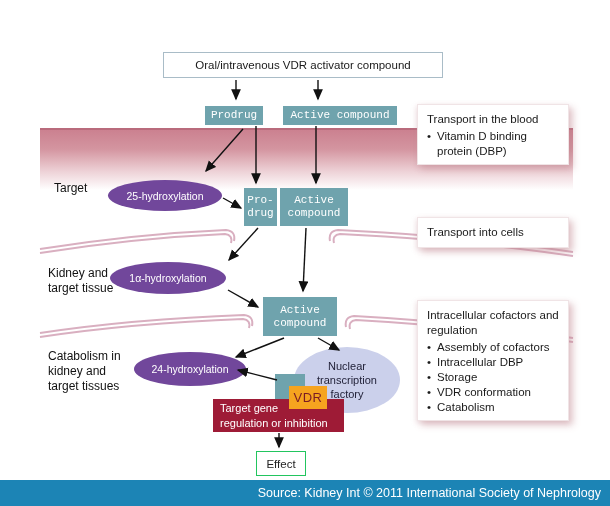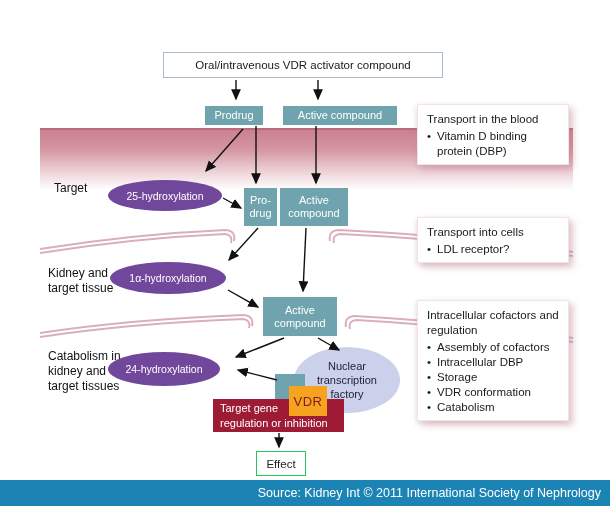--- a/index.html
+++ b/index.html
@@ -11,21 +11,21 @@
         font-size:21px;font-weight:bold;letter-spacing:.3px;}
   .ftr{position:absolute;left:0;top:480px;width:610px;height:26px;background:#1C84B5;}
   .ftr .src{position:absolute;right:9px;top:0;line-height:26px;color:#fff;font-size:12.5px;}
   
   .band{position:absolute;left:40px;top:128px;width:533px;height:60px;
         border-top:2px solid #b96b7c;
         background:linear-gradient(180deg,#cb8190 0%,#d495a0 32%,#eed3d8 70%,#ffffff 100%);}
   
   .abs{position:absolute;}
   .tealbox{background:#6FA3AD;color:#fff;display:flex;align-items:center;justify-content:center;
-           text-align:center;font-size:11px;line-height:13px;}
+           text-align:center;font-size:11px;line-height:13px;font-family:Liberation Mono, monospace;}
   .whitebox{background:#fff;border:1px solid #a9bcc7;display:flex;align-items:center;justify-content:center;
             text-align:center;font-size:11.5px;}
   .ell{background:#71479B;color:#fff;border-radius:50%;display:flex;align-items:center;justify-content:center;
        font-size:10.5px;text-align:center;}
   .lbl{font-size:12px;line-height:15px;color:#111;}
   .ml{white-space:pre-line;}
   .infobox{position:absolute;background:#fff;border:1px solid #f0e4e6;
            box-shadow:4px 4px 7px rgba(190,130,140,.45), -1px 2px 5px rgba(200,150,160,.25);
            padding:7px 7px 5px 9px;font-size:11.5px;line-height:15px;}
   .infobox .ib-title{margin-bottom:2px;}
@@ -80,39 +80,38 @@
 
   <div class="abs lbl ml" style="left:48px;top:266px;">Kidney and
 target tissue</div>
   <div class="abs ell" style="left:110px;top:262px;width:116px;height:32px;">1α-hydroxylation</div>
   <div class="abs tealbox ml" style="left:263px;top:297px;width:74px;height:39px;">Active
 compound</div>
 
   <div class="abs lbl ml" style="left:48px;top:349px;">Catabolism in
 kidney and
 target tissues</div>
-  <div class="abs ell" style="left:108px;top:352px;width:112px;height:34px;">24-hydroxylation</div>
+  <div class="abs ell" style="left:134px;top:352px;width:112px;height:34px;">24-hydroxylation</div>
 
   <div class="abs nucell ml" style="left:294px;top:347px;width:106px;height:66px;">Nuclear
 transcription
 factory</div>
   <div class="abs tealsq" style="left:275px;top:374px;width:30px;height:31px;"></div>
   <div class="abs crimson ml" style="left:213px;top:399px;width:124px;height:31px;">Target gene
 regulation or inhibition</div>
-  <div class="abs vdrbox" style="left:289px;top:386px;width:38px;height:30px;">VDR</div>
+  <div class="abs vdrbox" style="left:289px;top:386px;width:38px;height:23px;">VDR</div>
 
   <div class="abs effect" style="left:256px;top:451px;width:48px;height:23px;">Effect</div>
 
   <div class="infobox" style="left:417px;top:104px;width:134px;">
     <div class="ib-title">Transport in the blood</div>
     <div class="ib-bullet">Vitamin D binding protein (DBP)</div>
   </div>
   <div class="infobox" style="left:417px;top:217px;width:134px;">
     <div class="ib-title">Transport into cells</div>
-    <div class="ib-bullet">LDL receptor?</div>
   </div>
   <div class="infobox" style="left:417px;top:300px;width:134px;">
     <div class="ib-title">Intracellular cofactors and regulation</div>
     <div class="ib-bullet">Assembly of cofactors</div>
     <div class="ib-bullet">Intracellular DBP</div>
     <div class="ib-bullet">Storage</div>
     <div class="ib-bullet">VDR conformation</div>
     <div class="ib-bullet">Catabolism</div>
   </div>
 

